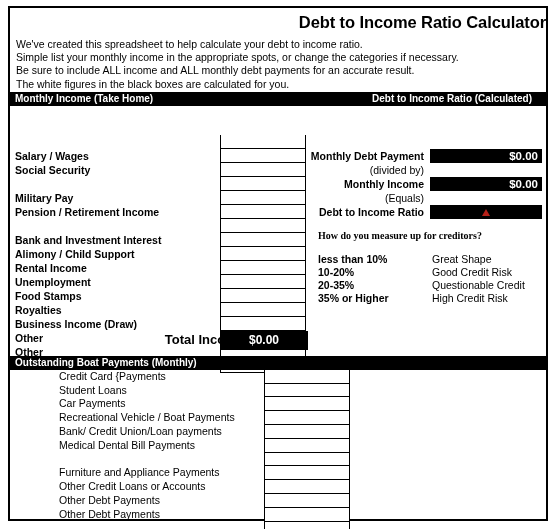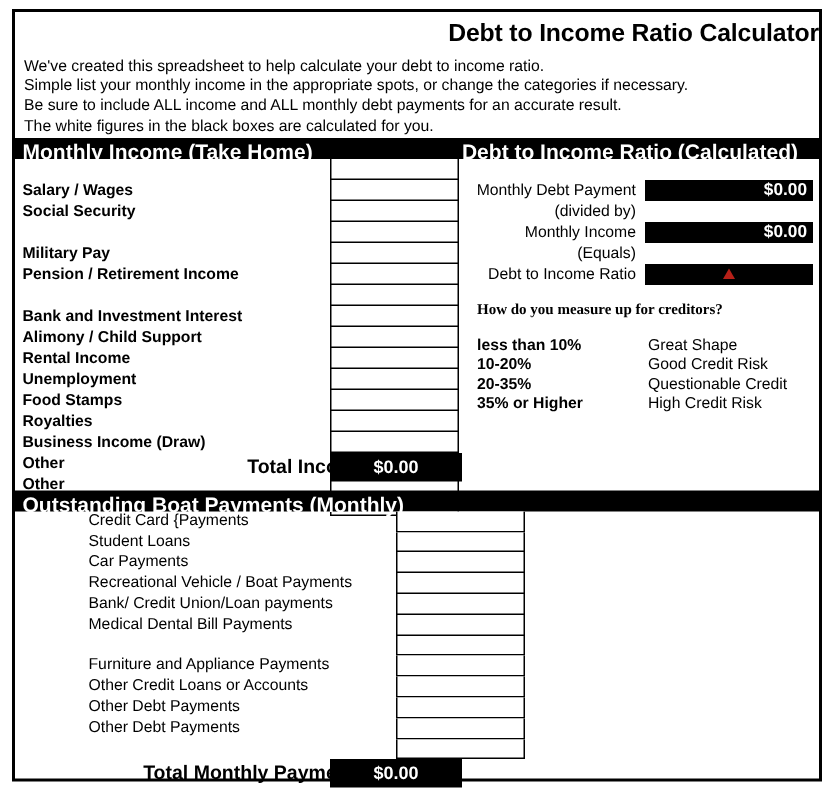--- a/index.html
+++ b/index.html
@@ -45,38 +45,39 @@
     line-height: 13.2px;
     white-space: nowrap;
   }
 
   
   .bar {
     background: #000000;
     color: #ffffff;
     height: 14px;
     position: relative;
-    font-size: 14px;
+    font-size: 10px;
     font-weight: bold;
   }
   .bar-left {
     position: absolute;
     left: 5px;
     top: 1px;
   }
   .bar-right {
     position: absolute;
     right: 14px;
     top: 1px;
   }
 
   
   .body-area {
     position: relative;
     height: 196px;
+    margin-top: 29px;
   }
 
   
   .income-rows {
     position: absolute;
     left: 0;
     top: 0;
     width: 296px;
   }
   .inc-row {
@@ -141,21 +142,21 @@
   }
   .calc-row {
     position: relative;
     height: 14px;
   }
   .calc-label {
     position: absolute;
     right: 122px;
     top: 0;
     font-size: 10.5px;
-    font-weight: normal;
+    font-weight: bold;
     white-space: nowrap;
     line-height: 14px;
   }
   .calc-label.light {
     font-weight: normal;
   }
   .calc-value {
     position: absolute;
     left: 120px;
     top: 0;

